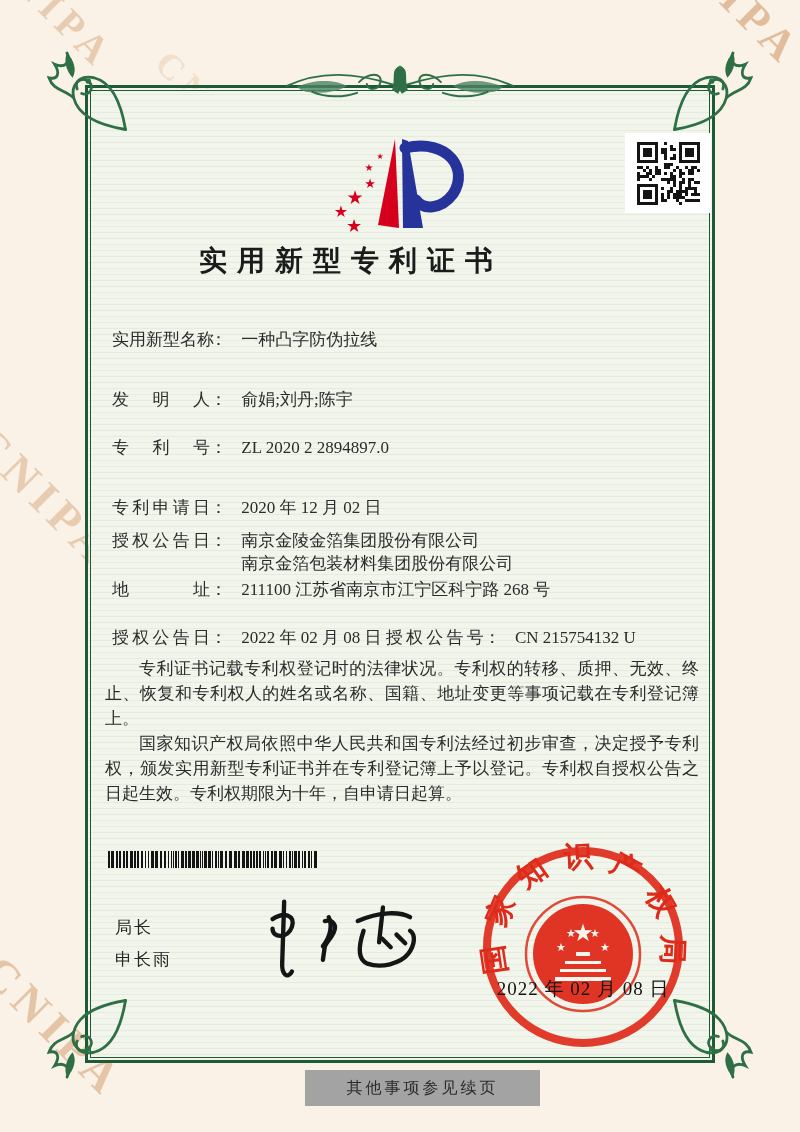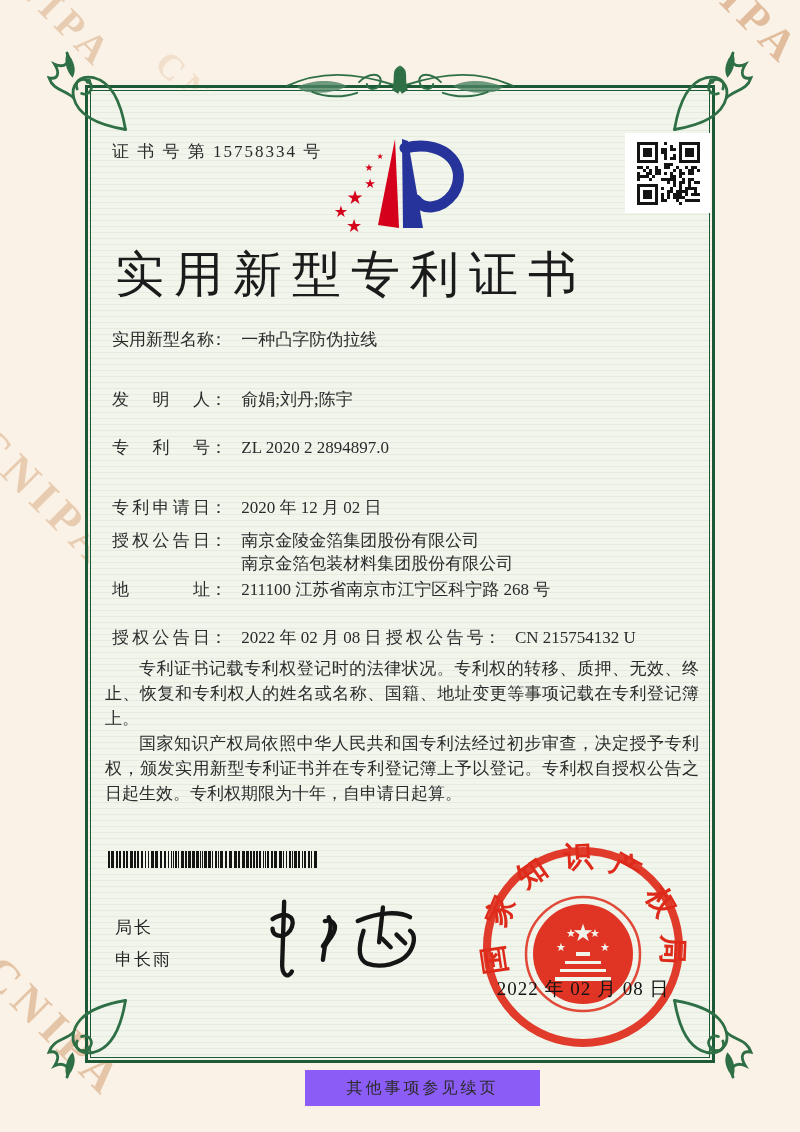--- a/index.html
+++ b/index.html
@@ -20,21 +20,21 @@
 
   .orn{position:absolute;pointer-events:none;}
   .orn svg{display:block;}
 
   
   .cert-no{position:absolute;left:112px;top:140px;font-size:17px;letter-spacing:2px;color:#2b2b2b;}
   .qr-box{position:absolute;left:625px;top:133px;width:86px;height:80px;background:#ffffff;}
   .qr{position:absolute;left:637px;top:142px;}
   .logo{position:absolute;left:322px;top:136px;}
   .doc-title{position:absolute;left:85px;top:242px;width:532px;text-align:center;
-             font-size:49px;font-weight:normal;letter-spacing:10px;color:#1b1b1b;}
+             font-size:28px;font-weight:bold;letter-spacing:10px;color:#1b1b1b;}
 
   
   .frow{position:absolute;left:112px;font-size:17px;white-space:nowrap;color:#2b2b2b;}
   .flabel{display:inline-block;width:98px;text-align:justify;text-align-last:justify;vertical-align:top;}
   .fcolon{display:inline-block;vertical-align:top;}
   .fvalue{display:inline-block;margin-left:10px;vertical-align:top;line-height:23px;}
   .fvalue .v2{display:block;}
   .grant2{}
 
   
@@ -48,21 +48,21 @@
   .sig-name{position:absolute;left:115px;top:948px;font-size:17px;letter-spacing:2px;}
   .sig-hand{position:absolute;left:238px;top:892px;}
 
   .seal{position:absolute;left:478px;top:842px;}
   .seal-date{position:absolute;left:480px;top:976px;width:206px;text-align:center;
              font-size:19px;letter-spacing:1px;color:#141414;}
 
   .page-footer{position:absolute;left:85px;top:1032px;width:630px;text-align:center;
                font-size:15px;letter-spacing:2px;color:#2b2b2b;}
   .cont-note{position:absolute;left:305px;top:1070px;width:235px;height:36px;line-height:36px;
-             background:#8b5cf6;text-align:center;font-size:16px;letter-spacing:3px;color:#2b2b2b;}
+             background:#a3a3a3;text-align:center;font-size:16px;letter-spacing:3px;color:#2b2b2b;}
 </style>
 </head>
 <body>
 
 <div class="page">
 
   <span class="wm" style="left:-28px;top:-18px;font-size:40px;opacity:.5;">CNIPA</span>
   <span class="wm" style="left:648px;top:-28px;font-size:44px;opacity:.7;">CNIPA</span>
   <span class="wm" style="left:140px;top:88px;font-size:36px;opacity:.25;">CNIPA</span>
   <span class="wm" style="left:430px;top:330px;font-size:56px;opacity:.45;">CNIPA</span>
@@ -118,21 +118,20 @@
         <path d="M4,24 C38,8 74,10 114,23"></path>
         <path d="M14,25 C34,16 54,18 66,24 C54,31 34,33 20,29 Z" fill="#4d8363" stroke="none" opacity=".8"></path>
         <path d="M78,20 C88,10 102,10 100,20 C98,29 86,29 86,22"></path>
         <path d="M112,28 C116,14 110,8 120,3 C119,14 126,20 118,32 Z" fill="#2e6f45" stroke="none"></path>
         <path d="M30,30 C44,36 62,36 76,31"></path>
       </g>
       <use href="#orn-half" transform="translate(240,0) scale(-1,1)"></use>
     </svg>
   </div>
 
-  <div class="cert-no">证 书 号 第 15758334 号</div>
 
   <div class="qr-box"></div>
   <svg id="qr-svg" class="qr" width="63" height="63">
       <rect x="0" y="0" width="21" height="3" fill="#141414"></rect>
       <rect x="0" y="18" width="21" height="3" fill="#141414"></rect>
       <rect x="0" y="0" width="3" height="21" fill="#141414"></rect>
       <rect x="18" y="0" width="3" height="21" fill="#141414"></rect>
       <rect x="6" y="6" width="9" height="9" fill="#141414"></rect>
       <rect x="42" y="0" width="21" height="3" fill="#141414"></rect>
       <rect x="42" y="18" width="21" height="3" fill="#141414"></rect>

